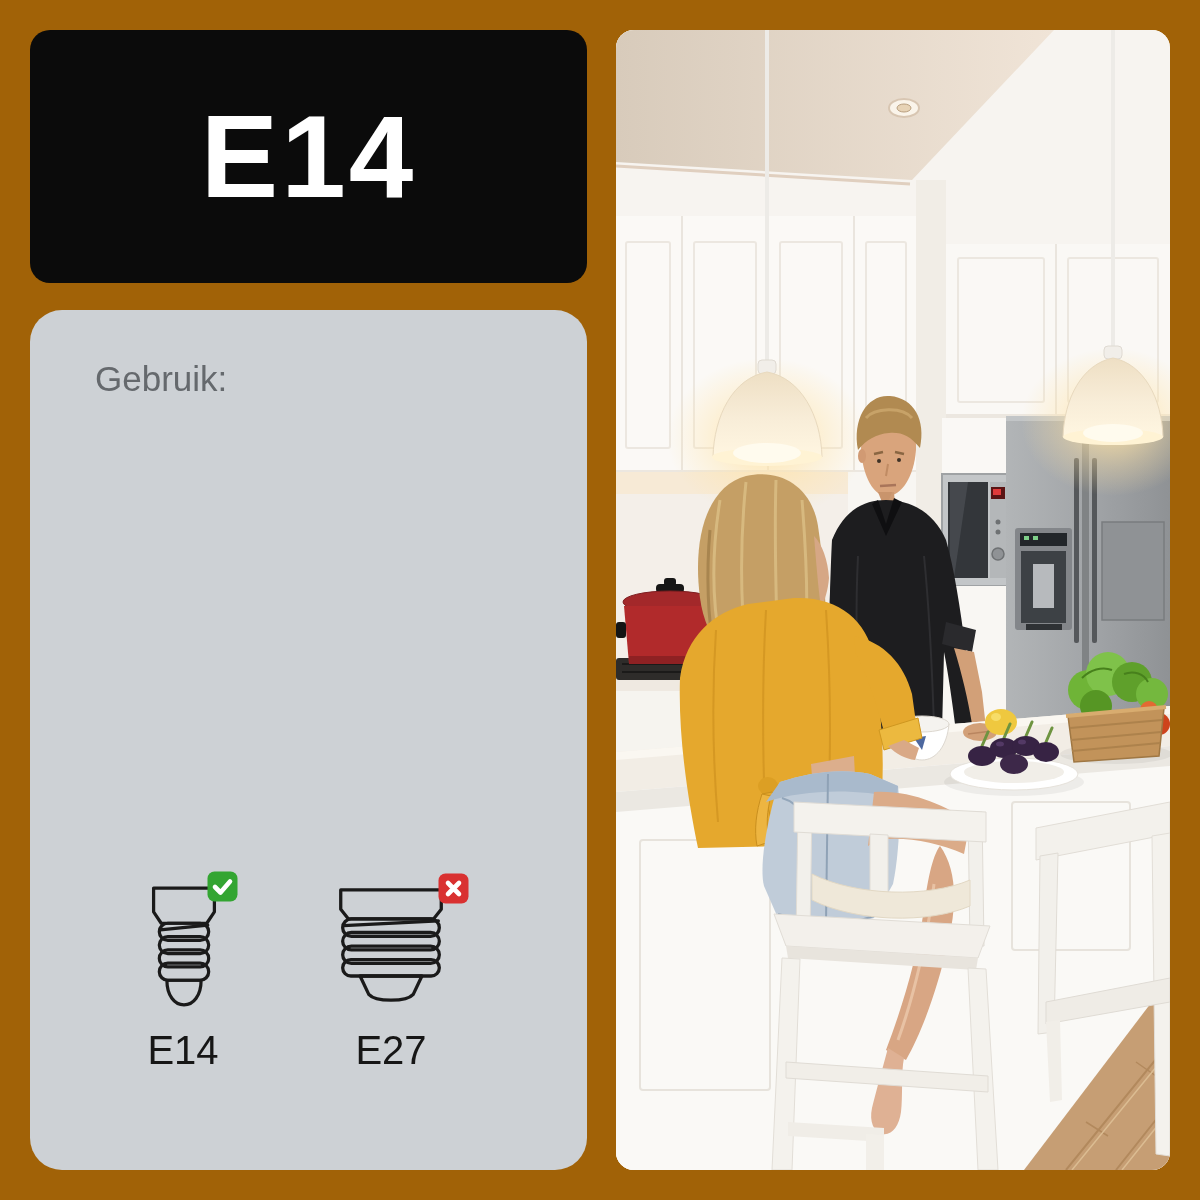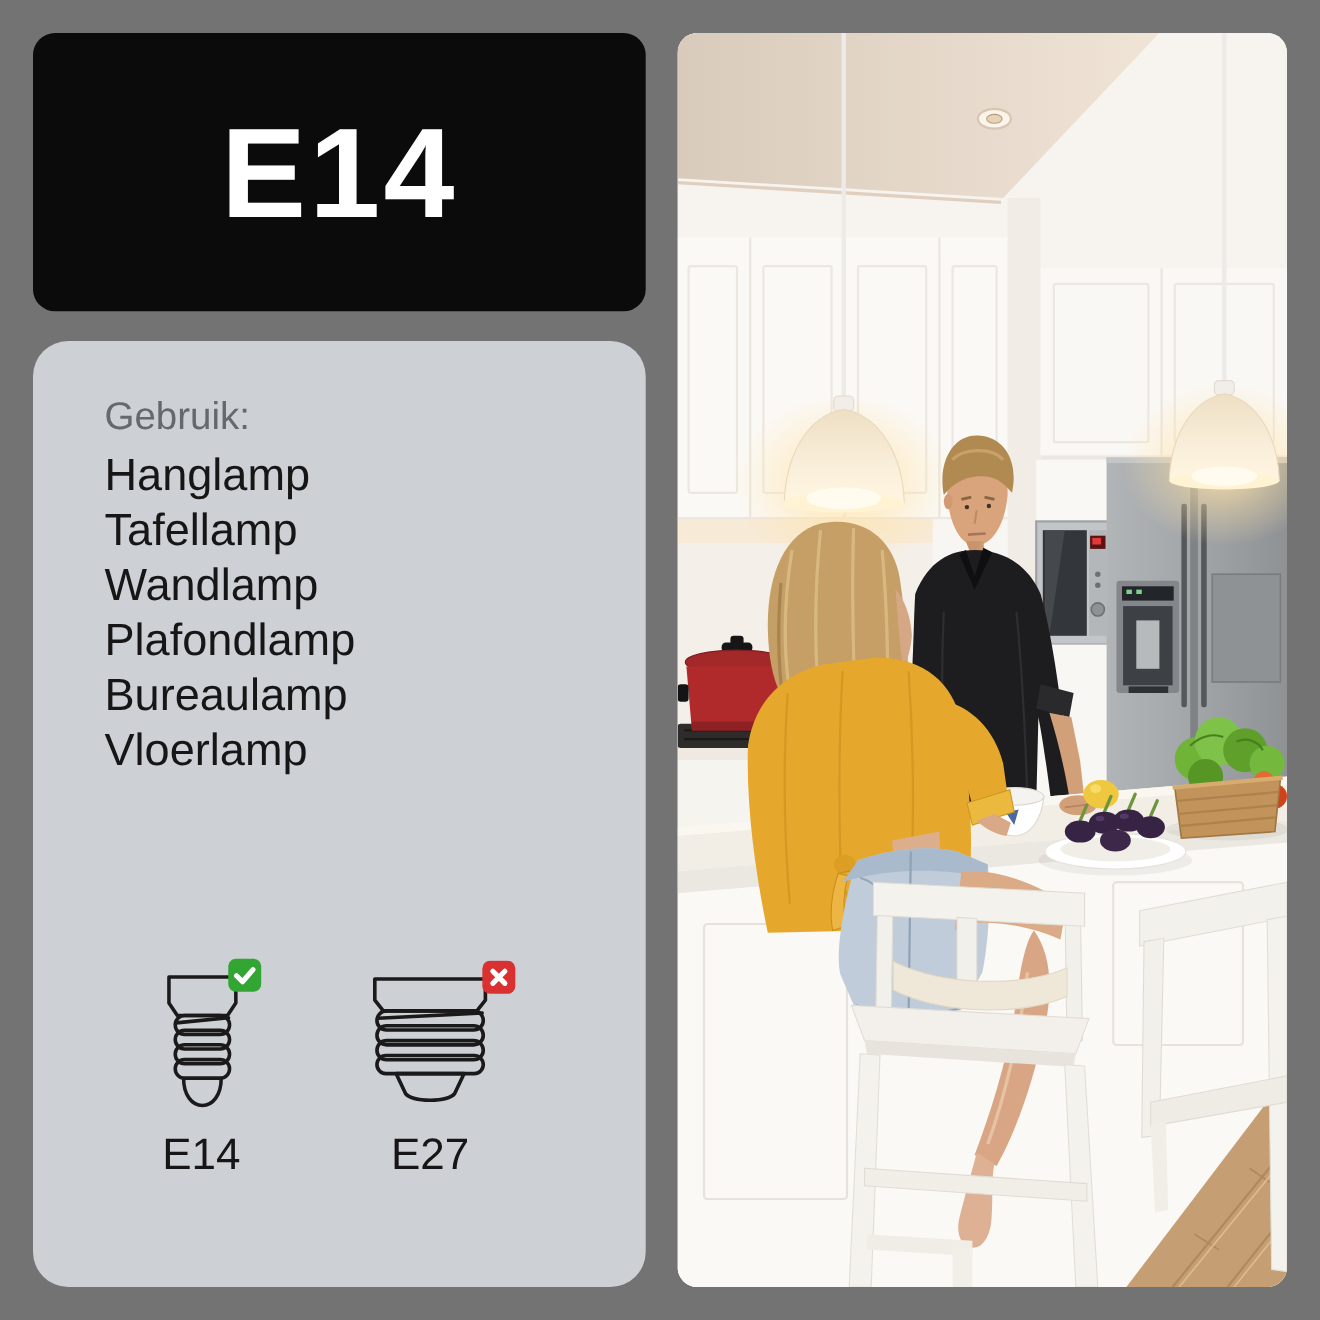--- a/index.html
+++ b/index.html
@@ -3,21 +3,21 @@
 <meta charset="utf-8">
 <style>
   :root{
     --label-bg:#0b0b0b; --label-text:#ffffff; --panel-bg:#cdd1d5;
     --heading-text:#65696d; --body-text:#161616;
     --check-green:#33a532; --cross-red:#d93131; --icon-stroke:#1a1a1a;
   }
   *{margin:0;padding:0;box-sizing:border-box}
   html,body{background:#ffffff}
   body{font-family:"Liberation Sans","DejaVu Sans",sans-serif}
-  .stage{position:relative;width:1200px;height:1200px;background:#737373;overflow:hidden}
+  .stage{position:relative;width:1200px;height:1200px;background:#a16207;overflow:hidden}
 
   .size-label{position:absolute;left:30px;top:30px;width:557px;height:253px;
     background:var(--label-bg);border-radius:20px;display:flex;align-items:center;justify-content:center}
   .size-label .txt{color:var(--label-text);font-size:116px;font-weight:700;letter-spacing:3px}
 
   .usage-panel{position:absolute;left:30px;top:310px;width:557px;height:860px;
     background:var(--panel-bg);border-radius:32px}
   .usage-text{position:absolute;left:65px;top:46px}
   .usage-heading{font-size:35px;color:var(--heading-text);line-height:46px;font-weight:400}
   .usage-list{list-style:none;margin-top:4px}
@@ -35,28 +35,20 @@
 
 <div class="stage">
 
   <div class="size-label">
     <span class="txt">E14</span>
   </div>
 
   <div class="usage-panel">
     <div class="usage-text">
       <div class="usage-heading">Gebruik:</div>
-      <ul class="usage-list">
-        <li>Hanglamp</li>
-        <li>Tafellamp</li>
-        <li>Wandlamp</li>
-        <li>Plafondlamp</li>
-        <li>Bureaulamp</li>
-        <li>Vloerlamp</li>
-      </ul>
     </div>
 
     <svg class="socket-icon" style="position:absolute;left:116px;top:574px" width="76" height="126" viewBox="0 0 80 132" fill="none" stroke="#1a1a1a" stroke-width="3.4" stroke-linejoin="round" stroke-linecap="round">
       <path d="M8,4 H72 V29 L64,41 H16 L8,29 Z"></path>
       <rect x="14" y="41" width="52" height="18" rx="9"></rect>
       <rect x="14" y="55" width="52" height="18" rx="9"></rect>
       <rect x="14" y="69" width="52" height="18" rx="9"></rect>
       <rect x="14" y="83" width="52" height="18" rx="9"></rect>
       <path d="M15,48 L65,43"></path>
       <path d="M22,101 H58 C58,117 50,127 40,127 C30,127 22,117 22,101 Z"></path>

